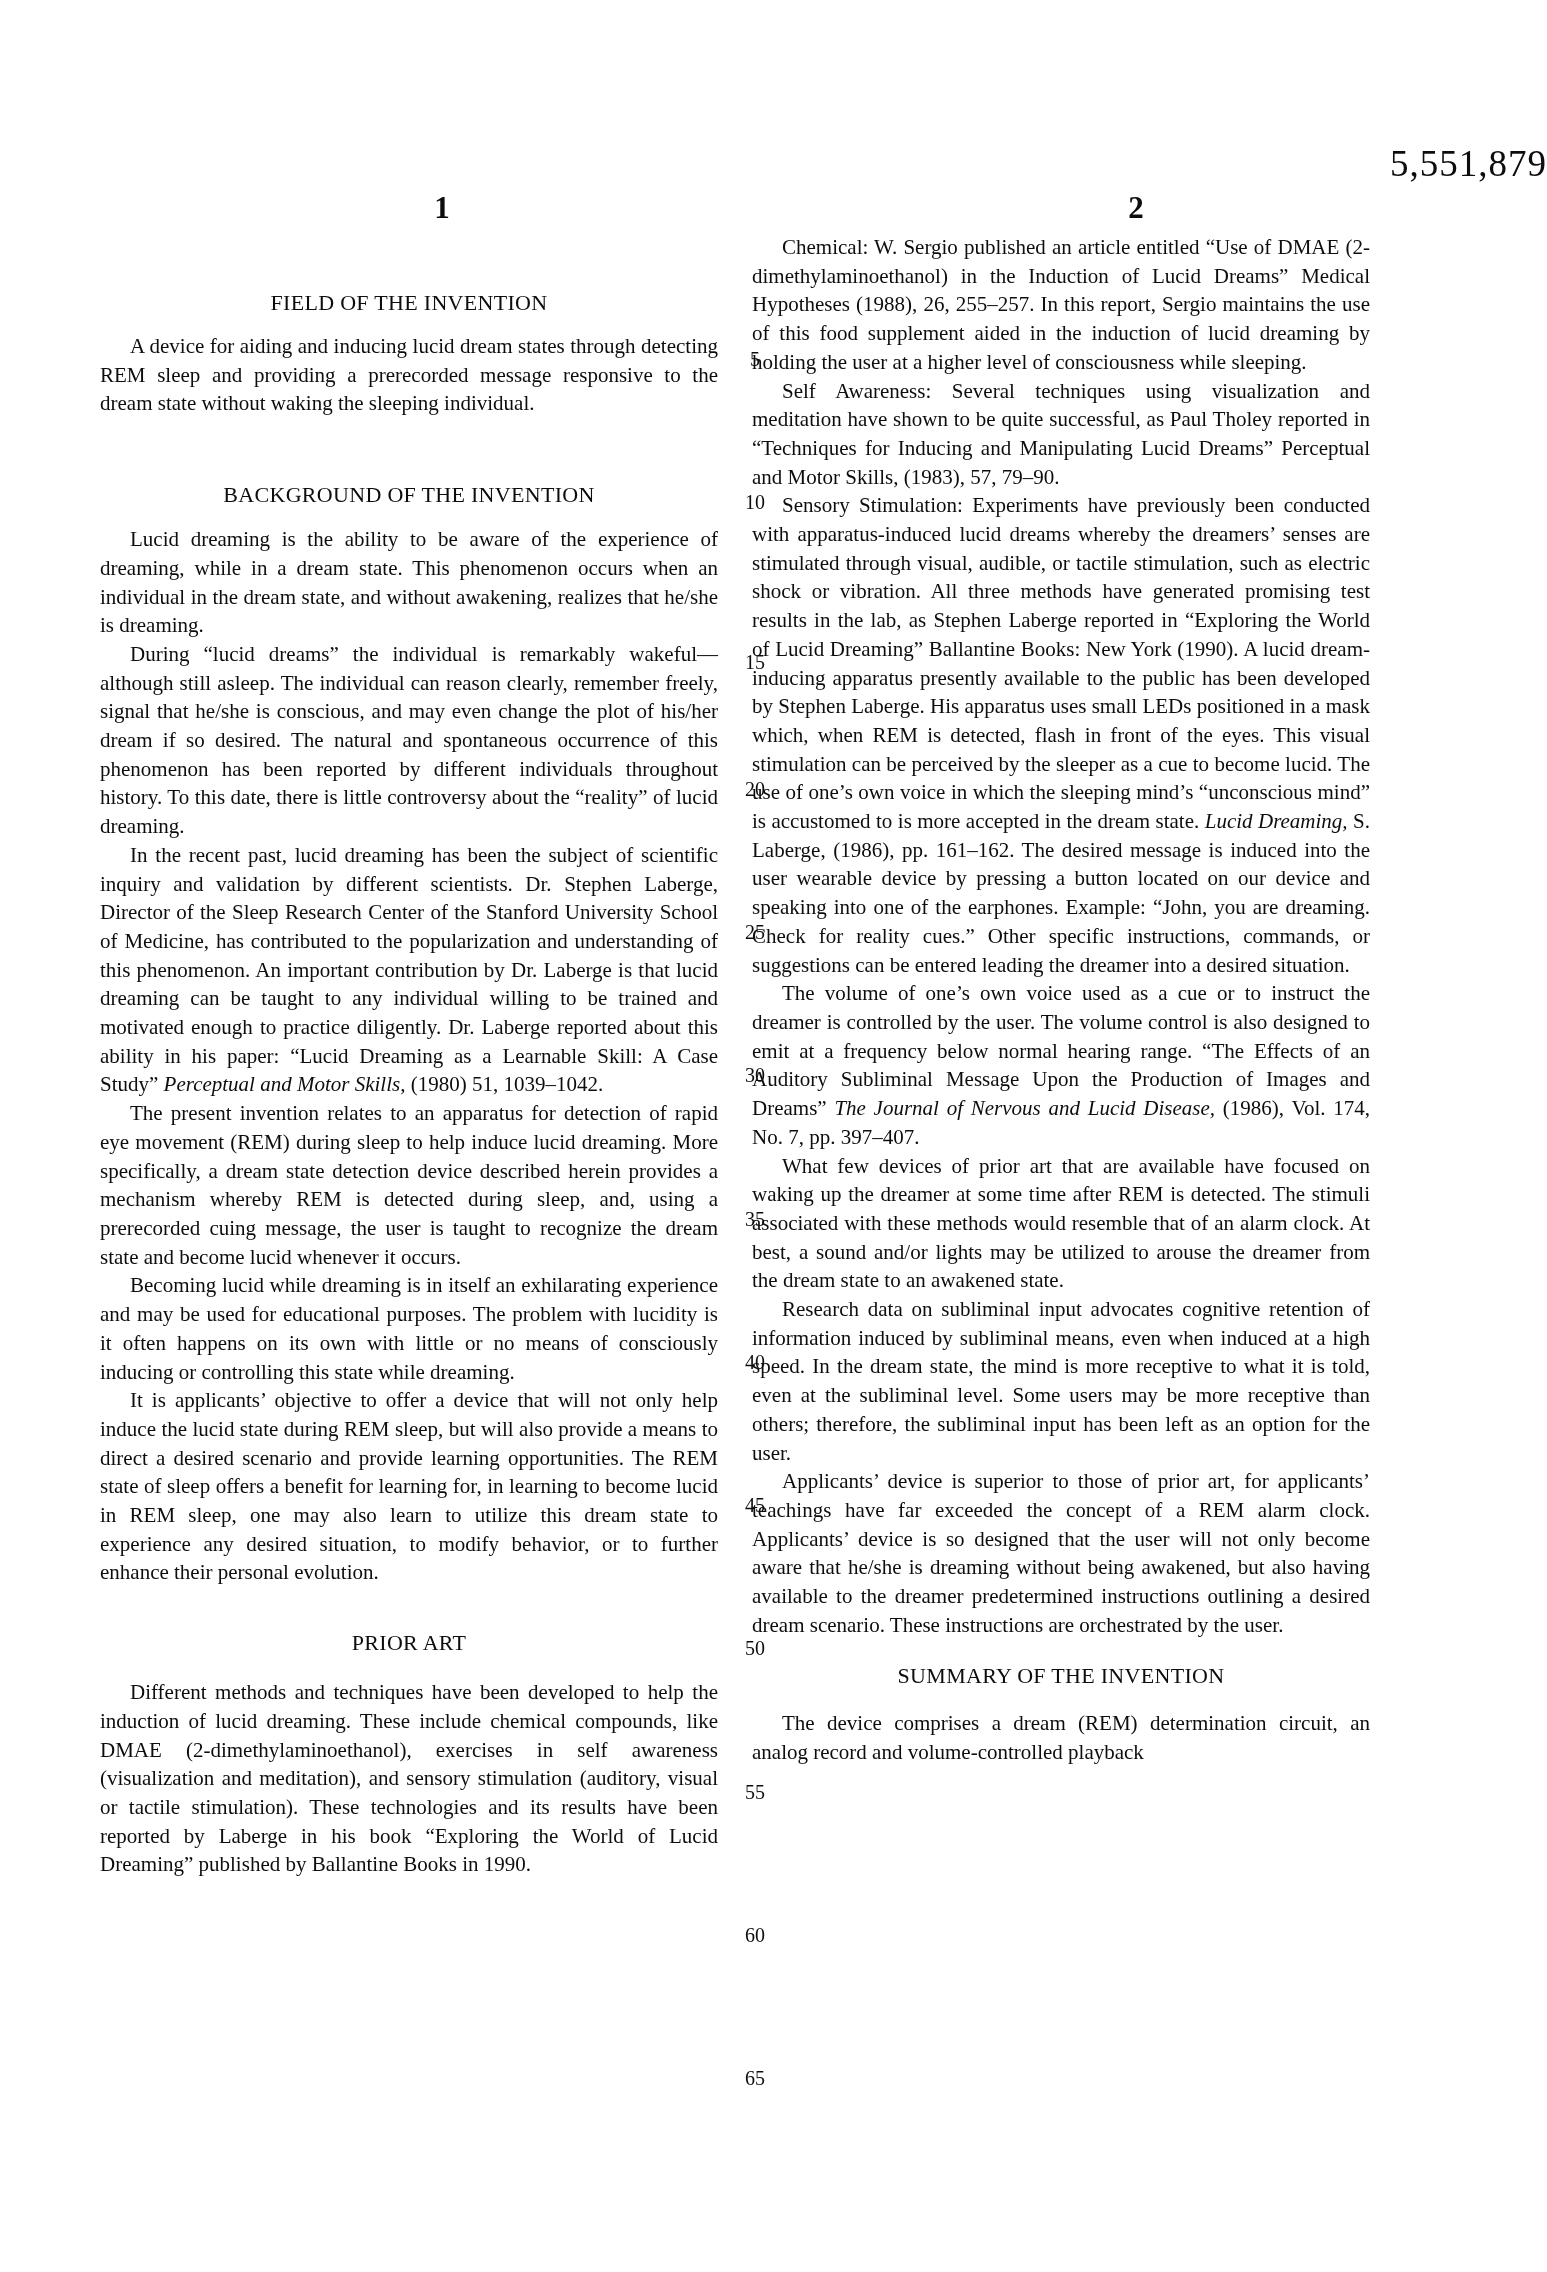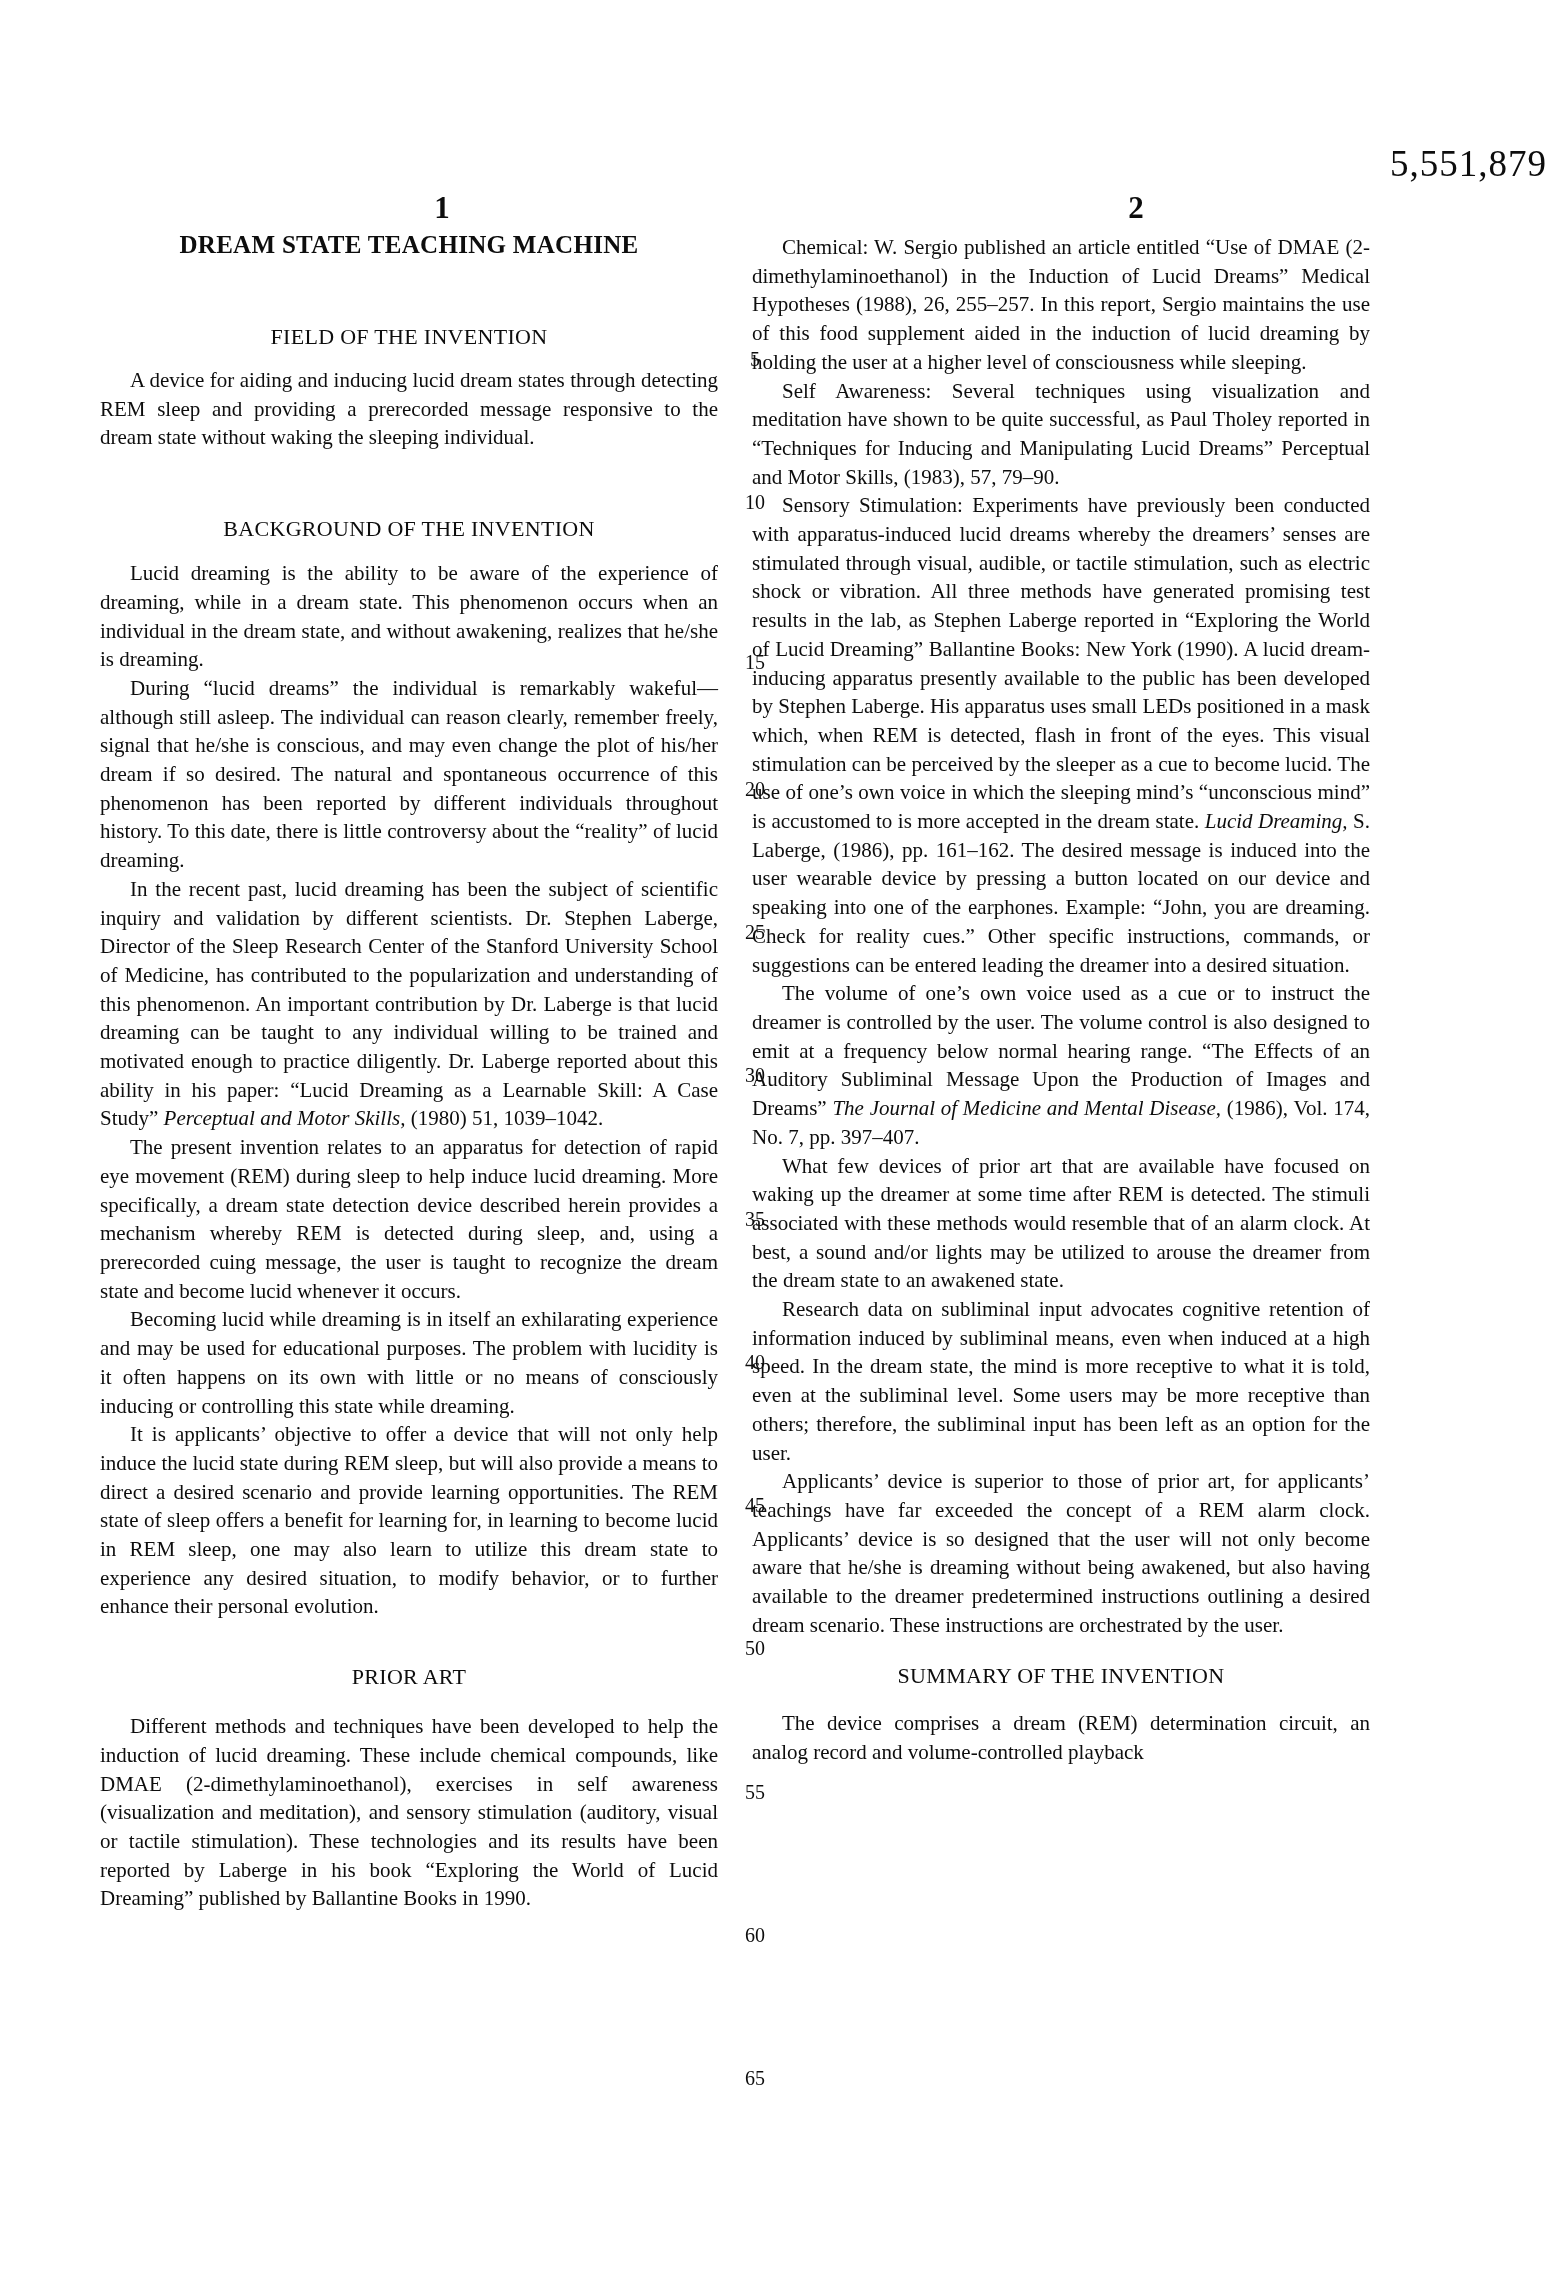--- a/index.html
+++ b/index.html
@@ -69,42 +69,41 @@
     <span style="top:1205px">35</span>
     <span style="top:1348px">40</span>
     <span style="top:1491px">45</span>
     <span style="top:1634px">50</span>
     <span style="top:1778px">55</span>
     <span style="top:1921px">60</span>
     <span style="top:2064px">65</span>
   </div>
 
   <div class="column column-left">
-    <h1 class="title">DREAM STATE TEACHING MACHINE</h1>
 
     <h2 class="heading h-field">FIELD OF THE INVENTION</h2>
     <p>A device for aiding and inducing lucid dream states through detecting REM sleep and providing a prerecorded message responsive to the dream state without waking the sleeping individual.</p>
 
     <h2 class="heading h-background">BACKGROUND OF THE INVENTION</h2>
     <p>Lucid dreaming is the ability to be aware of the experience of dreaming, while in a dream state. This phenomenon occurs when an individual in the dream state, and without awakening, realizes that he/she is dreaming.</p>
     <p>During “lucid dreams” the individual is remarkably wakeful—although still asleep. The individual can reason clearly, remember freely, signal that he/she is conscious, and may even change the plot of his/her dream if so desired. The natural and spontaneous occurrence of this phenomenon has been reported by different individuals throughout history. To this date, there is little controversy about the “reality” of lucid dreaming.</p>
     <p><span>In the recent past, lucid dreaming has been the subject of scientific inquiry and validation by different scientists. Dr. Stephen Laberge, Director of the Sleep Research Center of the Stanford University School of Medicine, has contributed to the popularization and understanding of this phenomenon. An important contribution by Dr. Laberge is that lucid dreaming can be taught to any individual willing to be trained and motivated enough to practice diligently. Dr. Laberge reported about this ability in his paper: “Lucid Dreaming as a Learnable Skill: A Case Study” </span><i>Perceptual and Motor Skills,</i><span> (1980) 51, 1039–1042.</span></p>
     <p>The present invention relates to an apparatus for detection of rapid eye movement (REM) during sleep to help induce lucid dreaming. More specifically, a dream state detection device described herein provides a mechanism whereby REM is detected during sleep, and, using a prerecorded cuing message, the user is taught to recognize the dream state and become lucid whenever it occurs.</p>
     <p>Becoming lucid while dreaming is in itself an exhilarating experience and may be used for educational purposes. The problem with lucidity is it often happens on its own with little or no means of consciously inducing or controlling this state while dreaming.</p>
     <p>It is applicants’ objective to offer a device that will not only help induce the lucid state during REM sleep, but will also provide a means to direct a desired scenario and provide learning opportunities. The REM state of sleep offers a benefit for learning for, in learning to become lucid in REM sleep, one may also learn to utilize this dream state to experience any desired situation, to modify behavior, or to further enhance their personal evolution.</p>
 
     <h2 class="heading h-prior">PRIOR ART</h2>
     <p>Different methods and techniques have been developed to help the induction of lucid dreaming. These include chemical compounds, like DMAE (2-dimethylaminoethanol), exercises in self awareness (visualization and meditation), and sensory stimulation (auditory, visual or tactile stimulation). These technologies and its results have been reported by Laberge in his book “Exploring the World of Lucid Dreaming” published by Ballantine Books in 1990.</p>
   </div>
 
   <div class="column column-right">
     <p>Chemical: W. Sergio published an article entitled “Use of DMAE (2-dimethylaminoethanol) in the Induction of Lucid Dreams” Medical Hypotheses (1988), 26, 255–257. In this report, Sergio maintains the use of this food supplement aided in the induction of lucid dreaming by holding the user at a higher level of consciousness while sleeping.</p>
     <p>Self Awareness: Several techniques using visualization and meditation have shown to be quite successful, as Paul Tholey reported in “Techniques for Inducing and Manipulating Lucid Dreams” Perceptual and Motor Skills, (1983), 57, 79–90.</p>
     <p><span>Sensory Stimulation: Experiments have previously been conducted with apparatus-induced lucid dreams whereby the dreamers’ senses are stimulated through visual, audible, or tactile stimulation, such as electric shock or vibration. All three methods have generated promising test results in the lab, as Stephen Laberge reported in “Exploring the World of Lucid Dreaming” Ballantine Books: New York (1990). A lucid dream-inducing apparatus presently available to the public has been developed by Stephen Laberge. His apparatus uses small LEDs positioned in a mask which, when REM is detected, flash in front of the eyes. This visual stimulation can be perceived by the sleeper as a cue to become lucid. The use of one’s own voice in which the sleeping mind’s “unconscious mind” is accustomed to is more accepted in the dream state. </span><i>Lucid Dreaming,</i><span> S. Laberge, (1986), pp. 161–162. The desired message is induced into the user wearable device by pressing a button located on our device and speaking into one of the earphones. Example: “John, you are dreaming. Check for reality cues.” Other specific instructions, commands, or suggestions can be entered leading the dreamer into a desired situation.</span></p>
-    <p><span>The volume of one’s own voice used as a cue or to instruct the dreamer is controlled by the user. The volume control is also designed to emit at a frequency below normal hearing range. “The Effects of an Auditory Subliminal Message Upon the Production of Images and Dreams” </span><i>The Journal of Medicine and Mental Disease,</i><span> (1986), Vol. 174, No. 7, pp. 397–407.</span></p>
+    <p><span>The volume of one’s own voice used as a cue or to instruct the dreamer is controlled by the user. The volume control is also designed to emit at a frequency below normal hearing range. “The Effects of an Auditory Subliminal Message Upon the Production of Images and Dreams” </span><i>The Journal of Nervous and Lucid Disease,</i><span> (1986), Vol. 174, No. 7, pp. 397–407.</span></p>
     <p>What few devices of prior art that are available have focused on waking up the dreamer at some time after REM is detected. The stimuli associated with these methods would resemble that of an alarm clock. At best, a sound and/or lights may be utilized to arouse the dreamer from the dream state to an awakened state.</p>
     <p>Research data on subliminal input advocates cognitive retention of information induced by subliminal means, even when induced at a high speed. In the dream state, the mind is more receptive to what it is told, even at the subliminal level. Some users may be more receptive than others; therefore, the subliminal input has been left as an option for the user.</p>
     <p>Applicants’ device is superior to those of prior art, for applicants’ teachings have far exceeded the concept of a REM alarm clock. Applicants’ device is so designed that the user will not only become aware that he/she is dreaming without being awakened, but also having available to the dreamer predetermined instructions outlining a desired dream scenario. These instructions are orchestrated by the user.</p>
 
     <h2 class="heading h-summary">SUMMARY OF THE INVENTION</h2>
     <p>The device comprises a dream (REM) determination circuit, an analog record and volume-controlled playback</p>
   </div>
 
 </div>
 

